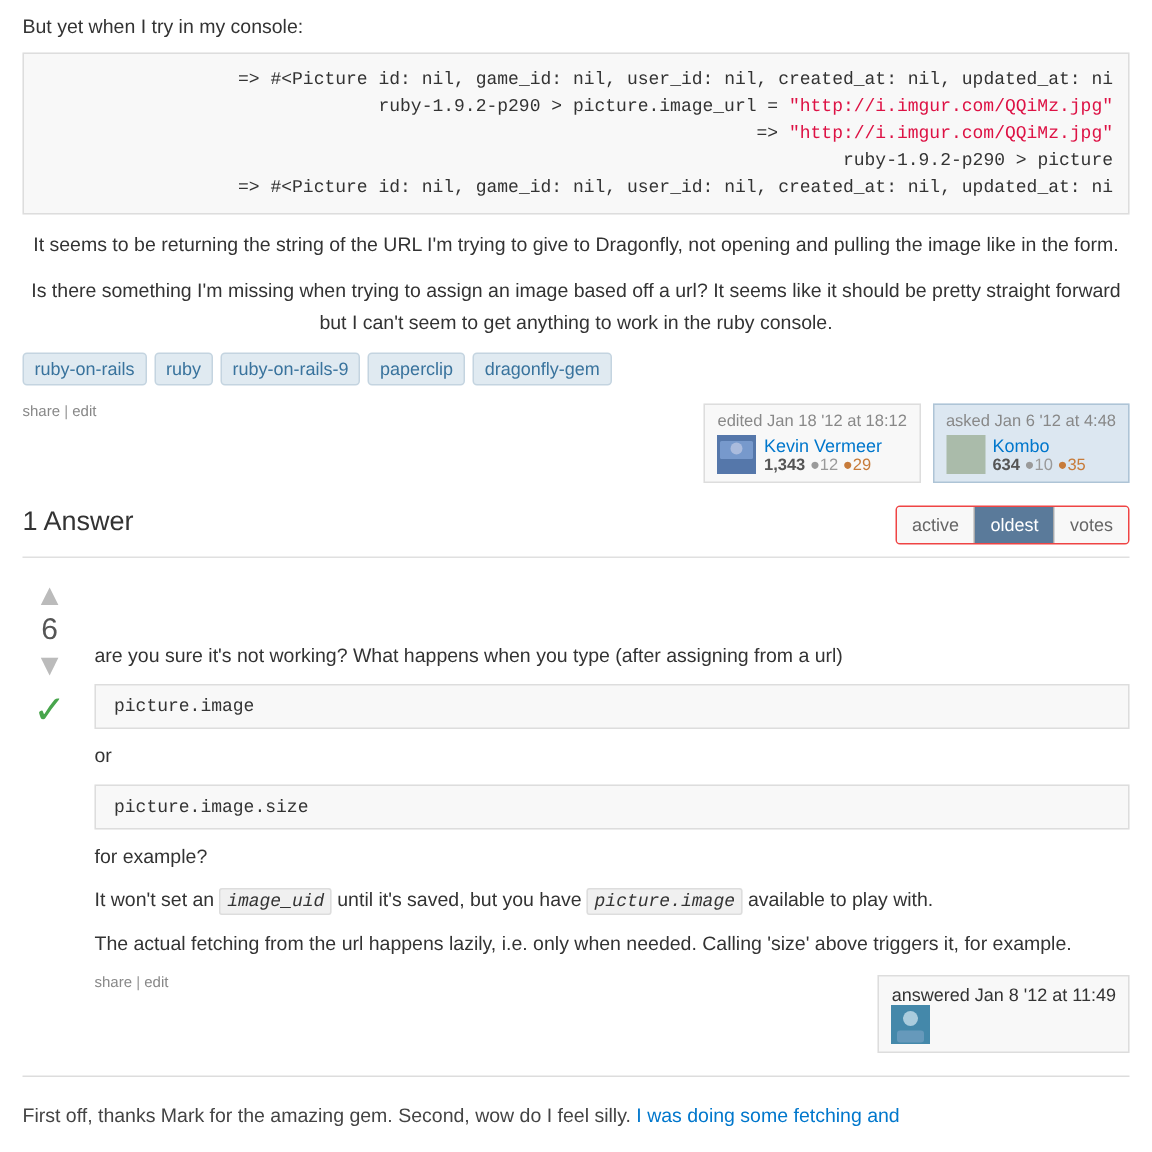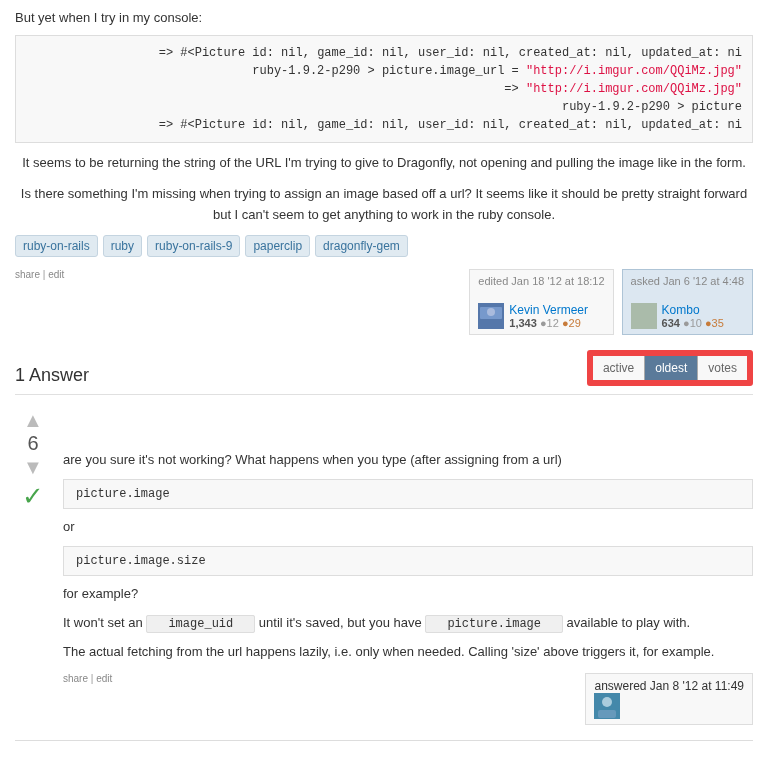--- a/index.html
+++ b/index.html
@@ -92,21 +92,21 @@
 
     .meta-card.asked-card {
       background: #dce7f1;
       border-color: #aec4d6;
     }
 
     .meta-card .meta-label {
       color: #888;
       font-size: 11px;
       display: block;
-      margin-bottom: 16px;
+      margin-bottom: 3px;
     }
 
     .meta-card .user-row {
       display: flex;
       align-items: center;
       gap: 5px;
       margin-top: 2px;
     }
 
     .avatar {
@@ -133,36 +133,36 @@
       font-size: 11px;
       color: #555;
     }
 
     .rep-row .rep-score { font-weight: bold; }
     .rep-row .silver { color: #9a9a9a; }
     .rep-row .bronze { color: #c77b3a; }
 
     .answers-header {
       display: flex;
-      align-items: flex-end;
+      align-items: flex-start;
       border-bottom: 1px solid #e0e0e0;
       margin-bottom: 15px;
       padding-bottom: 8px;
     }
 
     .answers-count {
       font-size: 18px;
       font-weight: normal;
       color: #333;
       flex: 1;
     }
 
     .sort-tabs {
       display: flex;
-      border: 6px solid #ef4444;
+      border: 1px solid #ef4444;
       border-radius: 3px;
       overflow: hidden;
     }
 
     .sort-tab {
       padding: 5px 10px;
       font-size: 12px;
       color: #666;
       background: #f8f8f8;
       border-right: 1px solid #aaa;
@@ -220,24 +220,25 @@
     .answer-text {
       font-size: 13px;
       margin-bottom: 8px;
       line-height: 1.6;
       color: #333;
     }
 
     .inline-code {
       background: #f0f0f0;
       border: 1px solid #ddd;
-      padding: 1px 21px;
+      padding: 1px 4px;
       font-family: 'Courier New', Courier, monospace;
       font-size: 12px;
       border-radius: 2px;
+      font-style: italic;
     }
 
     .code-snippet {
       background: #f8f8f8;
       border: 1px solid #ddd;
       padding: 7px 12px;
       font-family: 'Courier New', Courier, monospace;
       font-size: 12px;
       margin-bottom: 8px;
       display: block;
@@ -409,14 +410,17 @@
               </svg>
             </div>
           </div>
         </div>
       </div>
     </div>
   </div>
 
   <hr class="divider">
 
+  <p class="next-answer-preview">
+    First off, thanks Mark for the amazing gem. Second, wow do I feel silly. <span class="blue-link">I was doing some fetching and</span>
+  </p>
 
 </div>
 
 </body></html>

